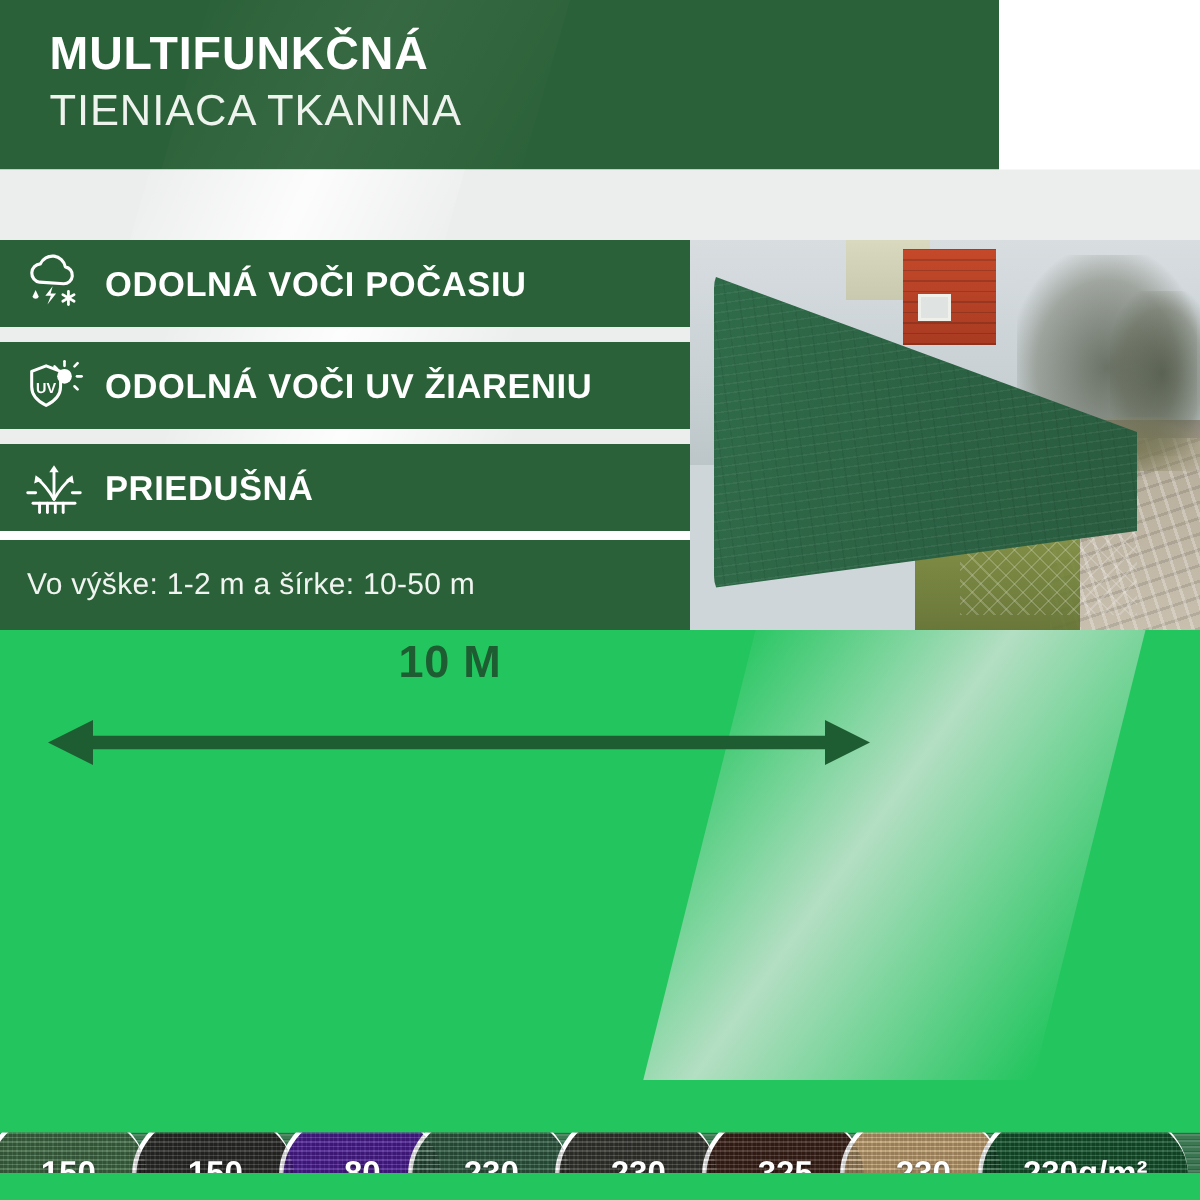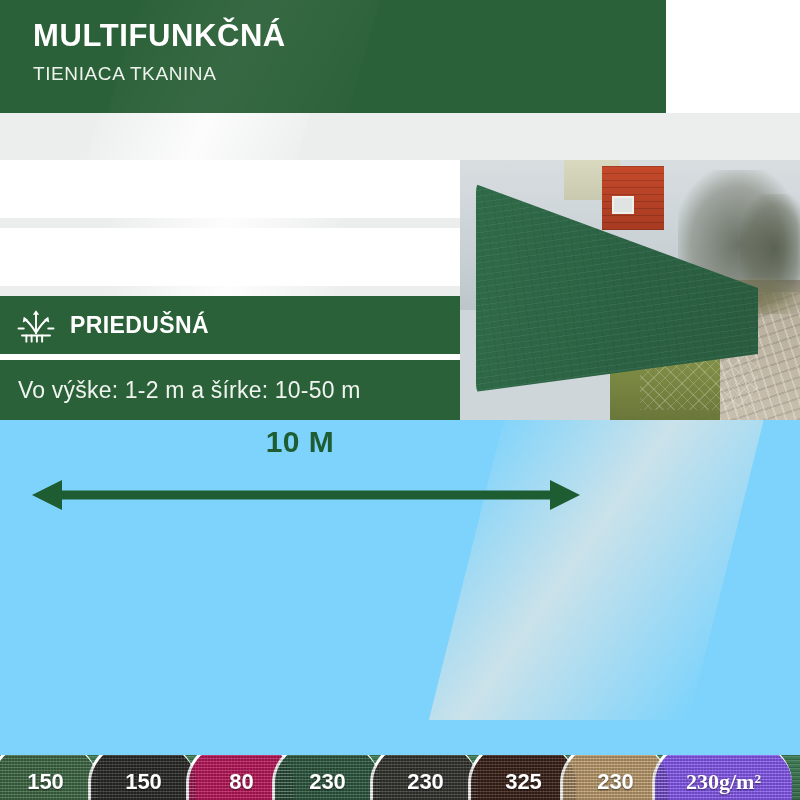--- a/index.html
+++ b/index.html
@@ -40,21 +40,21 @@
   }
   .title-main {
     font-size: 31px;
     font-weight: bold;
     color: #ffffff;
     letter-spacing: 0.6px;
     line-height: 36px;
     white-space: nowrap;
   }
   .title-sub {
-    font-size: 19px;
+    font-size: 29px;
     font-weight: normal;
     color: #eef3ee;
     letter-spacing: 0.6px;
     line-height: 36px;
     margin-top: 2px;
     white-space: nowrap;
   }
   .brand {
     position: absolute;
     right: 16px; top: 18px;
@@ -148,21 +148,21 @@
     justify-content: center;
   }
   .feature-label {
     font-size: 23px;
     font-weight: bold;
     color: #ffffff;
     letter-spacing: 0.4px;
     white-space: nowrap;
   }
   .dims-text {
-    font-size: 23px;
+    font-size: 20px;
     font-weight: normal;
     color: #f0f4f0;
     letter-spacing: 0.2px;
     margin-left: 18px;
     white-space: nowrap;
   }
 
   
   .photo {
     position: absolute;
@@ -237,21 +237,21 @@
   .ph-grass {
     position: absolute; left: 150px; top: 190px; width: 110px; height: 70px;
     background: linear-gradient(180deg, rgba(124,142,58,0.85) 0%, rgba(96,112,46,0.9) 100%);
   }
 
   
   .mid {
     position: absolute;
     left: 0; top: 420px;
     width: 800px; height: 380px;
-    background: #7dd3fc;
+    background: #22c55e;
     overflow: hidden;
   }
   .mid-sheen {
     position: absolute;
     left: 470px; top: -30px;
     width: 260px; height: 330px;
     background: linear-gradient(115deg, rgba(255,255,255,0) 0%, rgba(228,231,228,0.75) 45%, rgba(255,255,255,0) 100%);
     transform: skewX(-14deg);
   }
 
@@ -268,21 +268,21 @@
   .arrow-h {
     position: absolute;
     left: 32px; top: 58px;
     width: 548px; height: 34px;
   }
 
   
   .swatches {
     position: absolute;
     left: 0; top: 755px;
-    width: 800px; height: 45px;
+    width: 800px; height: 27px;
     overflow: hidden;
   }
   .swatch {
     position: absolute;
     top: -18px;
     width: 108px;
     height: 63px;
     border-radius: 54px 54px 0 0 / 46px 46px 0 0;
     border-left: 3px solid #ffffff;
     border-top: 3px solid #ffffff;
@@ -331,24 +331,56 @@
     </div>
 
   </div>
 
   <div class="gap-strip">
     <div class="gap-sheen"></div>
   </div>
 
   <div class="features">
 
+    <div class="feature-bar fb1">
+      <div class="feature-icon">
+        <svg width="42" height="42" viewBox="0 0 48 48">
+          <path d="M13 23 a7 7 0 0 1 0.6 -13.9 a10 10 0 0 1 19 2.2 a6.5 6.5 0 0 1 -1.2 12.9 z" fill="none" stroke="#ffffff" stroke-width="2.4" stroke-linejoin="round"></path>
+          <path d="M10 29 l-2.4 5 a2.6 2.6 0 0 0 4.8 0 z" fill="#ffffff"></path>
+          <path d="M23 26 l-5.6 7.4 h4.2 l-2.6 6.6 l6.6 -8.4 h-4.2 z" fill="#ffffff"></path>
+          <g stroke="#ffffff" stroke-width="2.1" stroke-linecap="round">
+            <line x1="35" y1="30" x2="35" y2="40"></line>
+            <line x1="30.7" y1="32.5" x2="39.3" y2="37.5"></line>
+            <line x1="30.7" y1="37.5" x2="39.3" y2="32.5"></line>
+          </g>
+        </svg>
+      </div>
+      <div class="feature-label">ODOLNÁ VOČI POČASIU</div>
+    </div>
     <div class="feature-spacer fs1">
       <div class="spacer-sheen"></div>
     </div>
 
+    <div class="feature-bar fb2">
+      <div class="feature-icon">
+        <svg width="42" height="42" viewBox="0 0 48 48">
+          <path d="M18 9 L29 13.2 V25 c0 7.5 -5.6 11.6 -11 14.2 C12.6 36.6 7 32.5 7 25 V13.2 z" fill="none" stroke="#ffffff" stroke-width="2.3" stroke-linejoin="round"></path>
+          <text x="18" y="29.5" font-family="Liberation Sans, sans-serif" font-size="11" font-weight="bold" fill="#ffffff" text-anchor="middle">UV</text>
+          <circle cx="32" cy="17" r="5.6" fill="#ffffff"></circle>
+          <g stroke="#ffffff" stroke-width="2" stroke-linecap="round">
+            <line x1="32" y1="5.5" x2="32" y2="9"></line>
+            <line x1="41.5" y1="17" x2="45" y2="17"></line>
+            <line x1="39.6" y1="9.4" x2="42" y2="7"></line>
+            <line x1="39.6" y1="24.6" x2="42" y2="27"></line>
+            <line x1="24.4" y1="9.4" x2="26.5" y2="11.5"></line>
+          </g>
+        </svg>
+      </div>
+      <div class="feature-label">ODOLNÁ VOČI UV ŽIARENIU</div>
+    </div>
     <div class="feature-spacer fs2">
       <div class="spacer-sheen"></div>
     </div>
 
     <div class="feature-bar fb3">
       <div class="feature-icon">
         <svg width="42" height="42" viewBox="0 0 48 48">
           <g fill="none" stroke="#ffffff" stroke-width="2.2" stroke-linecap="round">
             <path d="M24 33 V10"></path>
             <path d="M24 33 C20 26 16 21 11 17"></path>
@@ -414,21 +446,21 @@
     <div class="swatch" style="left:-10px; background:#3f6b45;">
       <div class="swatch-tex"></div>
       <span class="swatch-label">150</span>
     </div>
 
     <div class="swatch" style="left:88px; background:#2a2b28;">
       <div class="swatch-tex"></div>
       <span class="swatch-label">150</span>
     </div>
 
-    <div class="swatch" style="left:186px; background:#be185d;">
+    <div class="swatch" style="left:186px; background:#4c1d95;">
       <div class="swatch-tex"></div>
       <span class="swatch-label">80</span>
     </div>
 
     <div class="swatch" style="left:272px; background:#2e5a41;">
       <div class="swatch-tex"></div>
       <span class="swatch-label">230</span>
     </div>
 
     <div class="swatch" style="left:370px; background:#35352f;">
@@ -439,19 +471,19 @@
     <div class="swatch" style="left:468px; background:#3b2118;">
       <div class="swatch-tex"></div>
       <span class="swatch-label">325</span>
     </div>
 
     <div class="swatch" style="left:560px; background:#c2a171;">
       <div class="swatch-tex"></div>
       <span class="swatch-label">230</span>
     </div>
 
-    <div class="swatch" style="left:652px; width:140px; background:#8b5cf6;font-family:Liberation Serif, serif;">
+    <div class="swatch" style="left:652px; width:140px; background:#14532d;">
       <div class="swatch-tex"></div>
       <span class="swatch-label">230g/m²</span>
     </div>
   </div>
 
 </div>
 
 </body></html>

